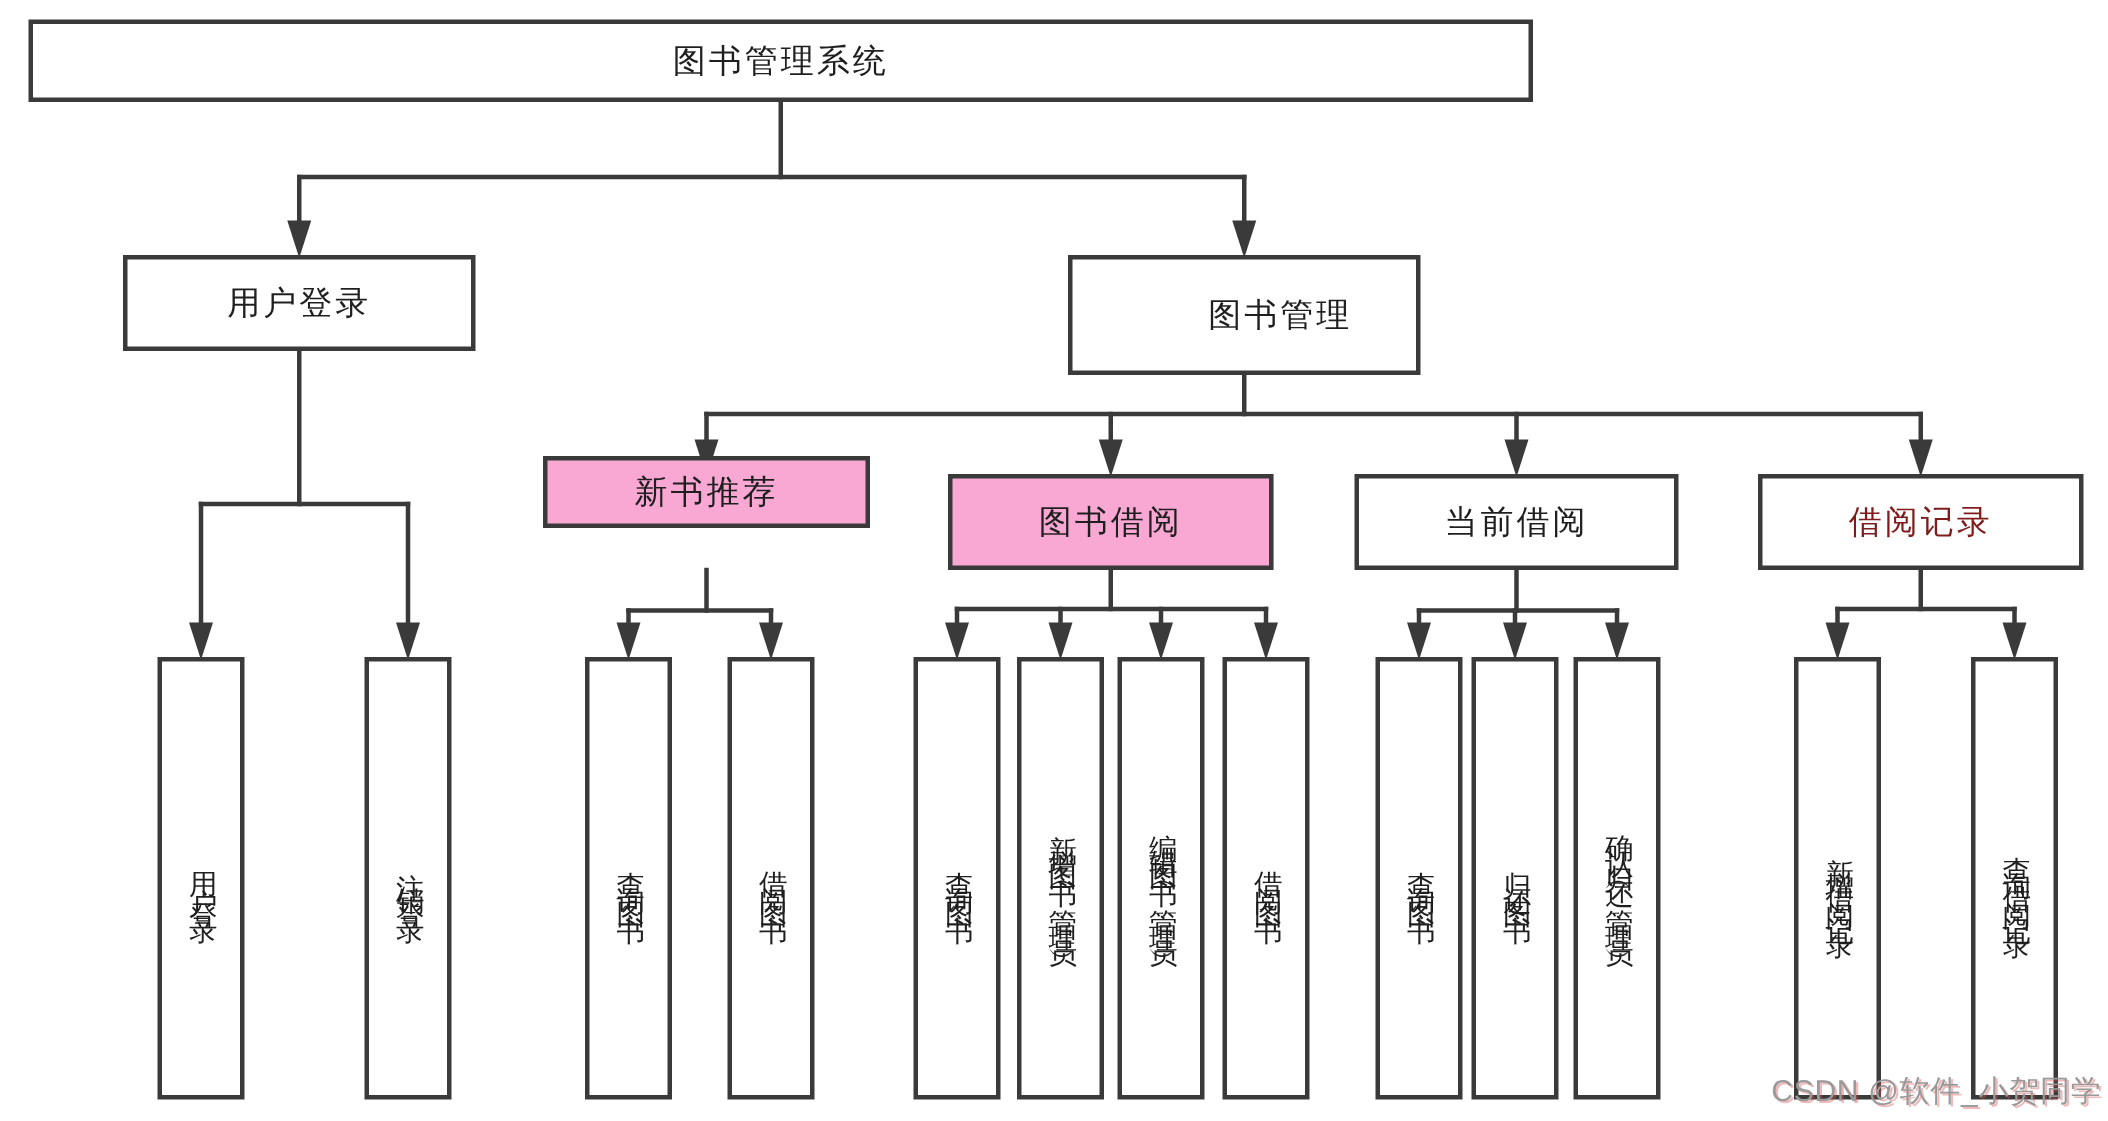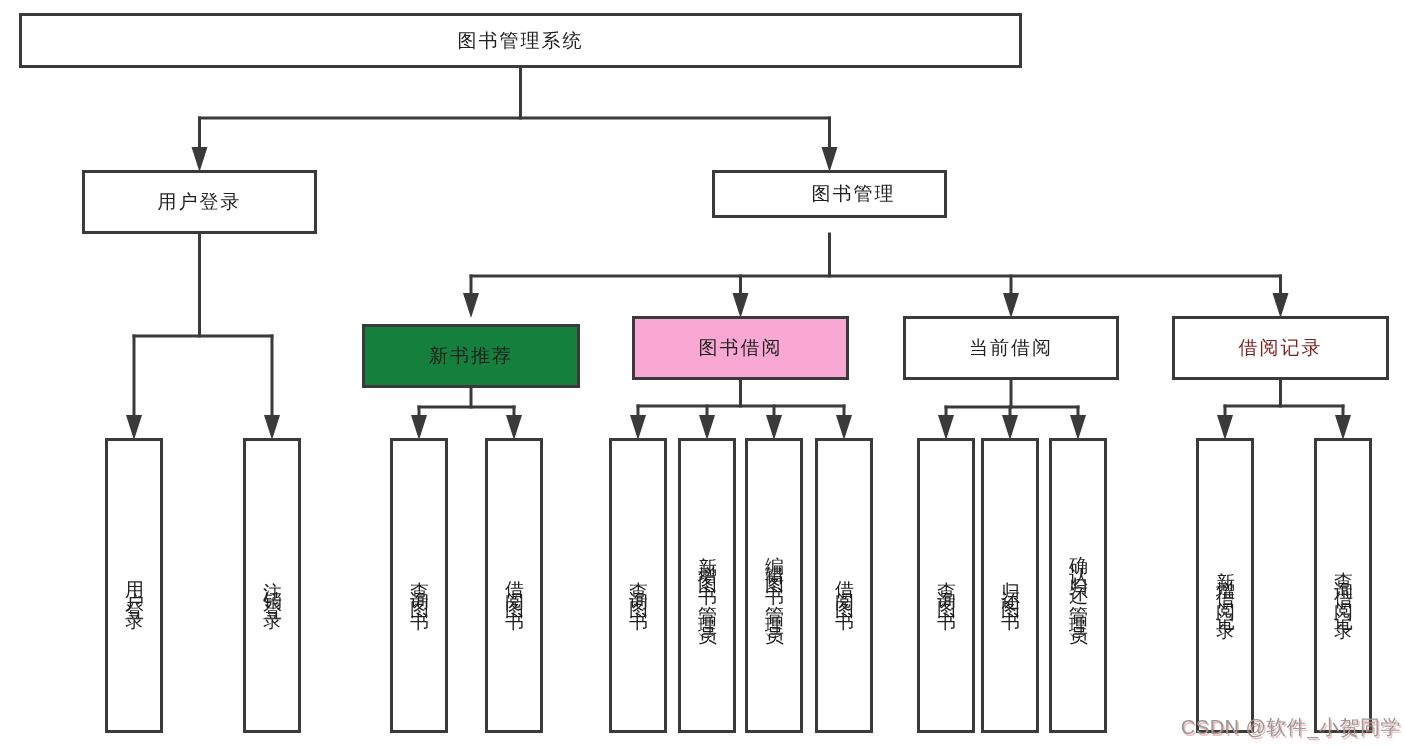--- a/index.html
+++ b/index.html
@@ -25,21 +25,21 @@
     position: absolute;
     box-sizing: border-box;
     background: #ffffff;
     border: 3px solid #3a3a3a;
     display: flex;
     align-items: center;
     justify-content: center;
     color: #1f1f1f;
   }
   .box.h .label {
-    font-size: 19px;
+    font-size: 22px;
     letter-spacing: 2px;
     white-space: nowrap;
   }
   .box.v .label {
     writing-mode: vertical-lr;
     text-orientation: mixed;
     font-size: 19px;
     line-height: 1.1;
     letter-spacing: 10px;
     white-space: nowrap;
@@ -113,24 +113,24 @@
       <line x1="1343" y1="406" x2="1343" y2="417" stroke="#3a3a3a" stroke-width="3" stroke-linecap="square"></line>
       <polygon points="1335,415 1351,415 1343,440" fill="#3a3a3a"></polygon>
     </svg>
   <div id="nodes">
       <div class="box h" style="left: 19px; top: 13px; width: 1003px; height: 55px; border-color: rgb(58, 58, 58); background: rgb(255, 255, 255);">
         <span class="label" style="color: rgb(31, 31, 31);">图书管理系统</span>
       </div>
       <div class="box h" style="left: 82px; top: 170px; width: 235px; height: 64px; border-color: rgb(58, 58, 58); background: rgb(255, 255, 255);">
         <span class="label" style="color: rgb(31, 31, 31);">用户登录</span>
       </div>
-      <div class="box h" style="left: 712px; top: 170px; width: 235px; height: 48px; border-color: rgb(58, 58, 58); background: rgb(255, 255, 255); padding-left: 48px;">
+      <div class="box h" style="left: 712px; top: 170px; width: 235px; height: 80px; border-color: rgb(58, 58, 58); background: rgb(255, 255, 255); padding-left: 48px;">
         <span class="label" style="color: rgb(31, 31, 31);">图书管理</span>
       </div>
-      <div class="box h" style="left: 362px; top: 324px; width: 218px; height: 64px; border-color: rgb(58, 58, 58); background: #15803d;">
+      <div class="box h" style="left: 362px; top: 304px; width: 218px; height: 48px; border-color: rgb(58, 58, 58); background: #f9a8d4;">
         <span class="label" style="color: rgb(31, 31, 31);">新书推荐</span>
       </div>
       <div class="box h" style="left: 632px; top: 316px; width: 217px; height: 64px; border-color: rgb(58, 58, 58); background: #f9a8d4;">
         <span class="label" style="color: rgb(31, 31, 31);">图书借阅</span>
       </div>
       <div class="box h" style="left: 903px; top: 316px; width: 216px; height: 64px; border-color: rgb(58, 58, 58); background: rgb(255, 255, 255);">
         <span class="label" style="color: rgb(31, 31, 31); font-family: Liberation Serif, serif;">当前借阅</span>
       </div>
       <div class="box h" style="left: 1172px; top: 316px; width: 217px; height: 64px; border-color: rgb(58, 58, 58); background: rgb(255, 255, 255);">
         <span class="label" style="color: #7f1d1d;">借阅记录</span>

